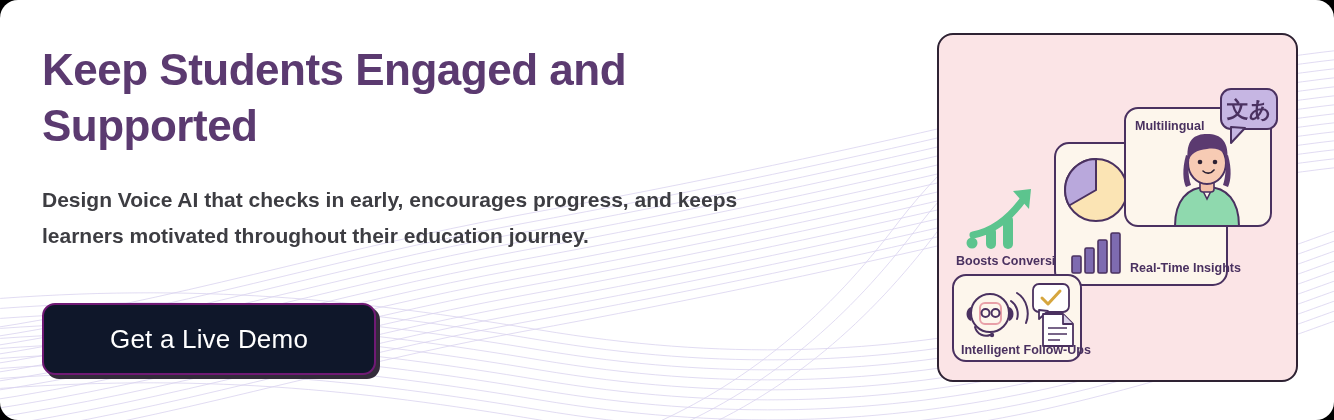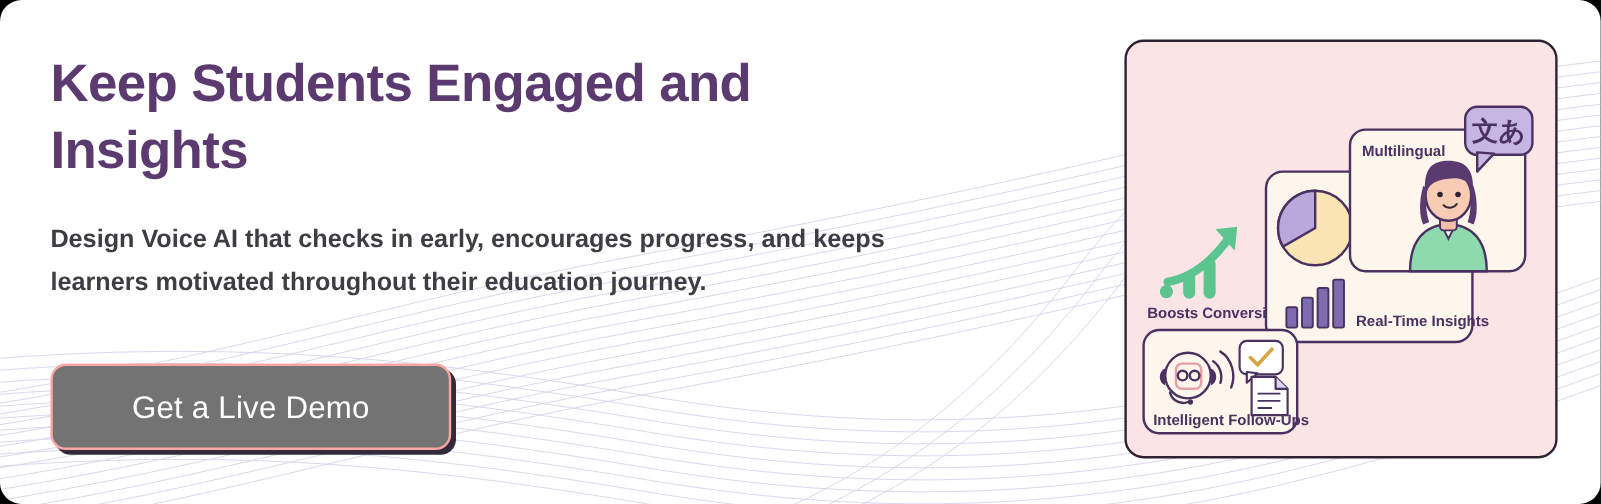--- a/index.html
+++ b/index.html
@@ -68,26 +68,26 @@
     z-index: 4;
   }
   .cta-button {
     display: inline-flex;
     align-items: center;
     justify-content: center;
     min-width: 334px;
     height: 72px;
     padding: 0 28px;
     box-sizing: border-box;
-    background: #737373;
+    background: #0f172a;
     color: #ffffff;
     font-size: 26px;
     font-weight: 500;
     letter-spacing: 0.2px;
-    border: 2px solid #fca5a5;
+    border: 2px solid #701a75;
     border-radius: 13px;
     box-shadow: 4px 4px 0 #332B3A;
     cursor: pointer;
     font-family: "Liberation Sans", sans-serif;
   }
 
   
   .art-panel {
     position: absolute;
     left: 937px;
@@ -142,21 +142,21 @@
       <path d="M-20,370 C 200,352 360,370 540,400 C 720,430 880,426 1050,388 C 1190,356 1280,320 1360,292"></path>
       <path d="M-20,380 C 200,362 360,380 540,410 C 720,440 880,436 1050,398 C 1190,366 1280,330 1360,302"></path>
       <path d="M-20,390 C 200,372 360,390 540,420 C 720,450 880,446 1050,408 C 1190,376 1280,340 1360,312"></path>
       <path d="M640,430 C 760,380 840,300 900,220 C 950,156 1010,104 1100,62"></path>
       <path d="M660,434 C 780,384 860,304 920,224 C 970,160 1030,108 1120,66"></path>
       <path d="M680,438 C 800,388 880,308 940,228 C 990,164 1050,112 1140,70"></path>
     </g>
   </svg>
 
   <div class="content">
-    <h1 class="headline">Keep Students Engaged and Insights</h1>
+    <h1 class="headline">Keep Students Engaged and Supported</h1>
     <p class="subcopy">Design Voice AI that checks in early, encourages progress, and keeps learners motivated throughout their education journey.</p>
   </div>
 
   <div class="cta-wrap">
     <button class="cta-button" type="button">Get a Live Demo</button>
   </div>
 
   <div class="art-panel">
     <svg width="353" height="341" viewBox="0 0 353 341" aria-hidden="true">
 

